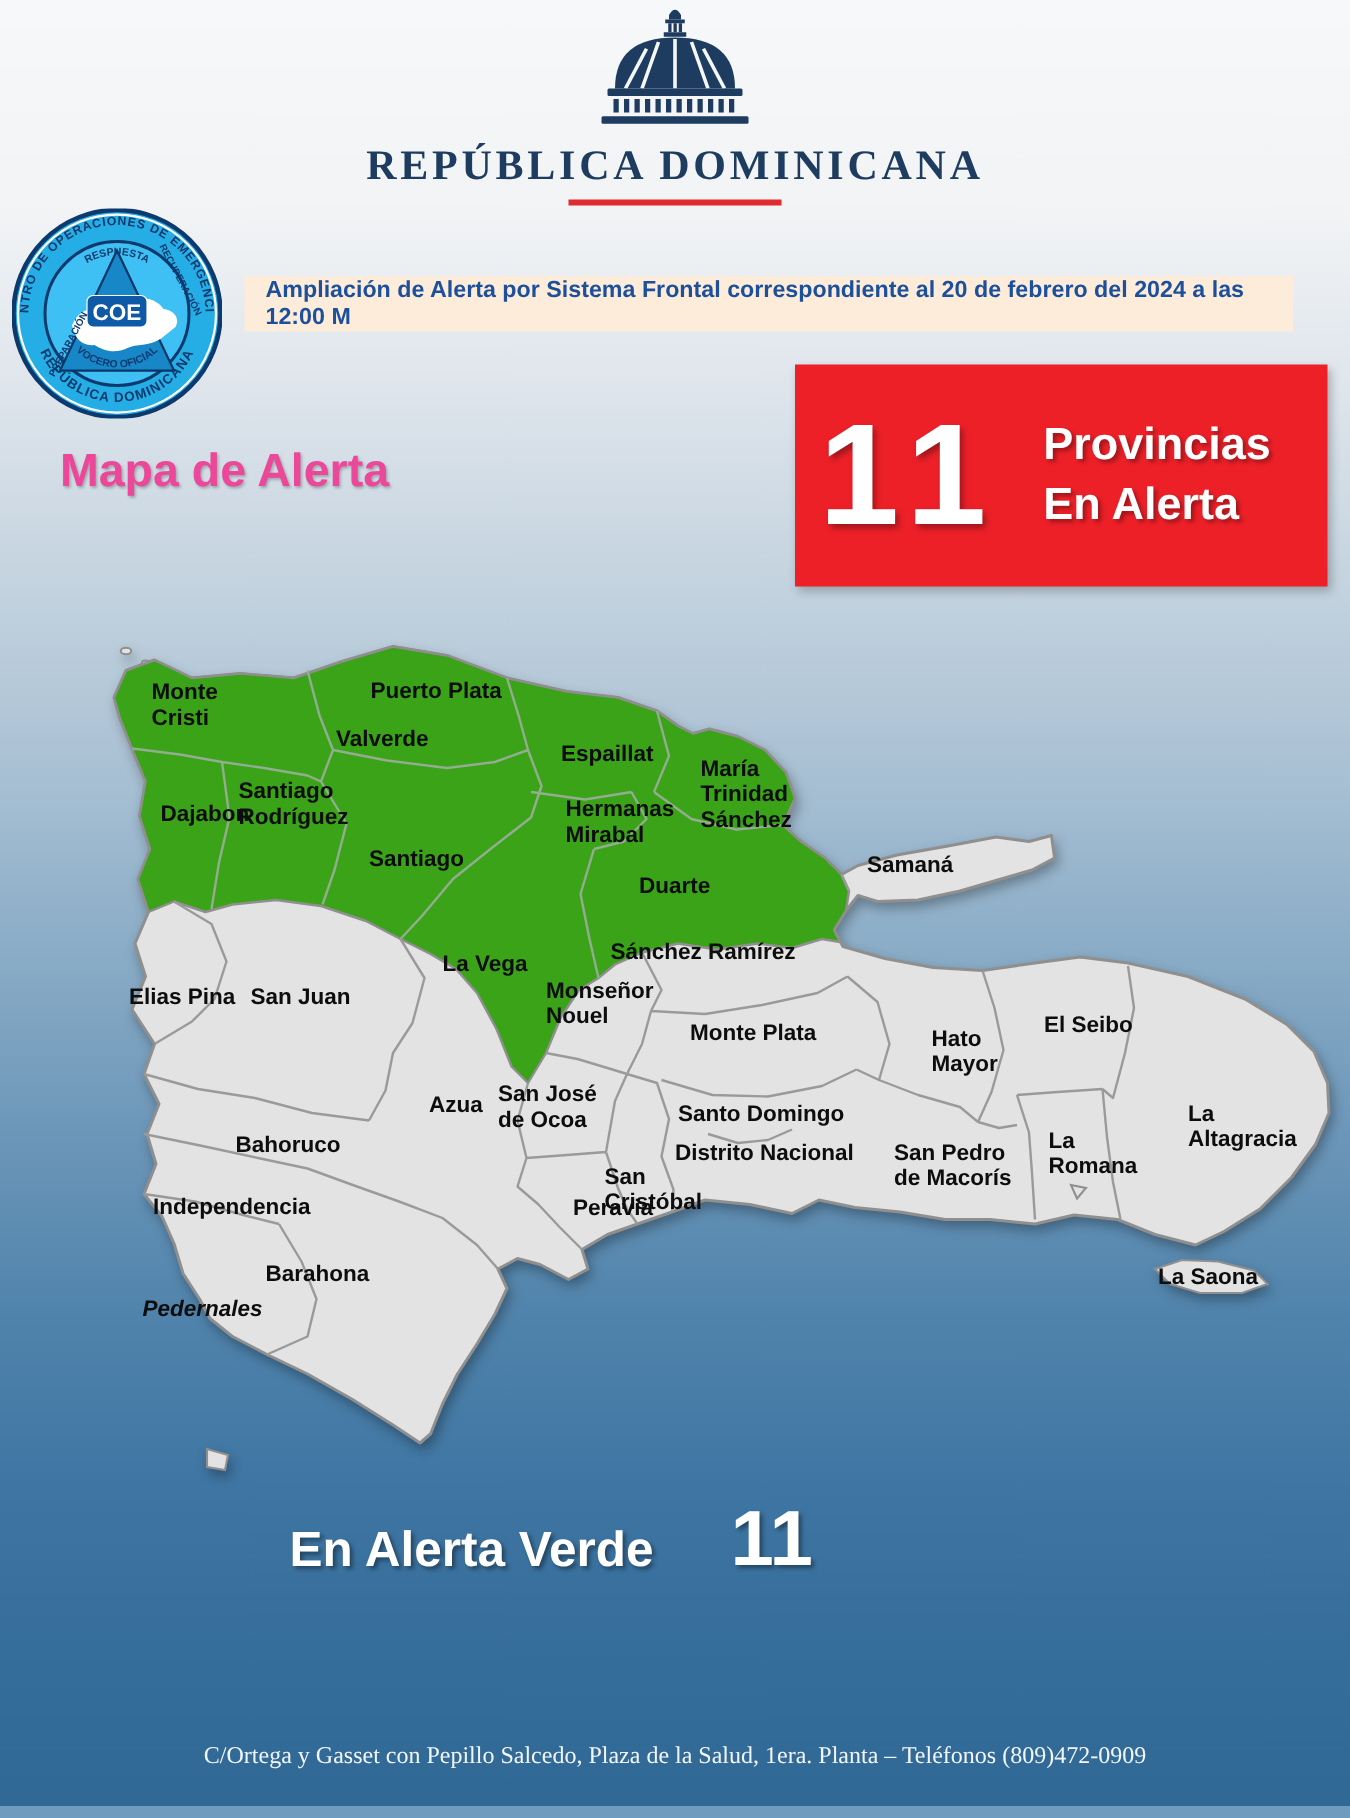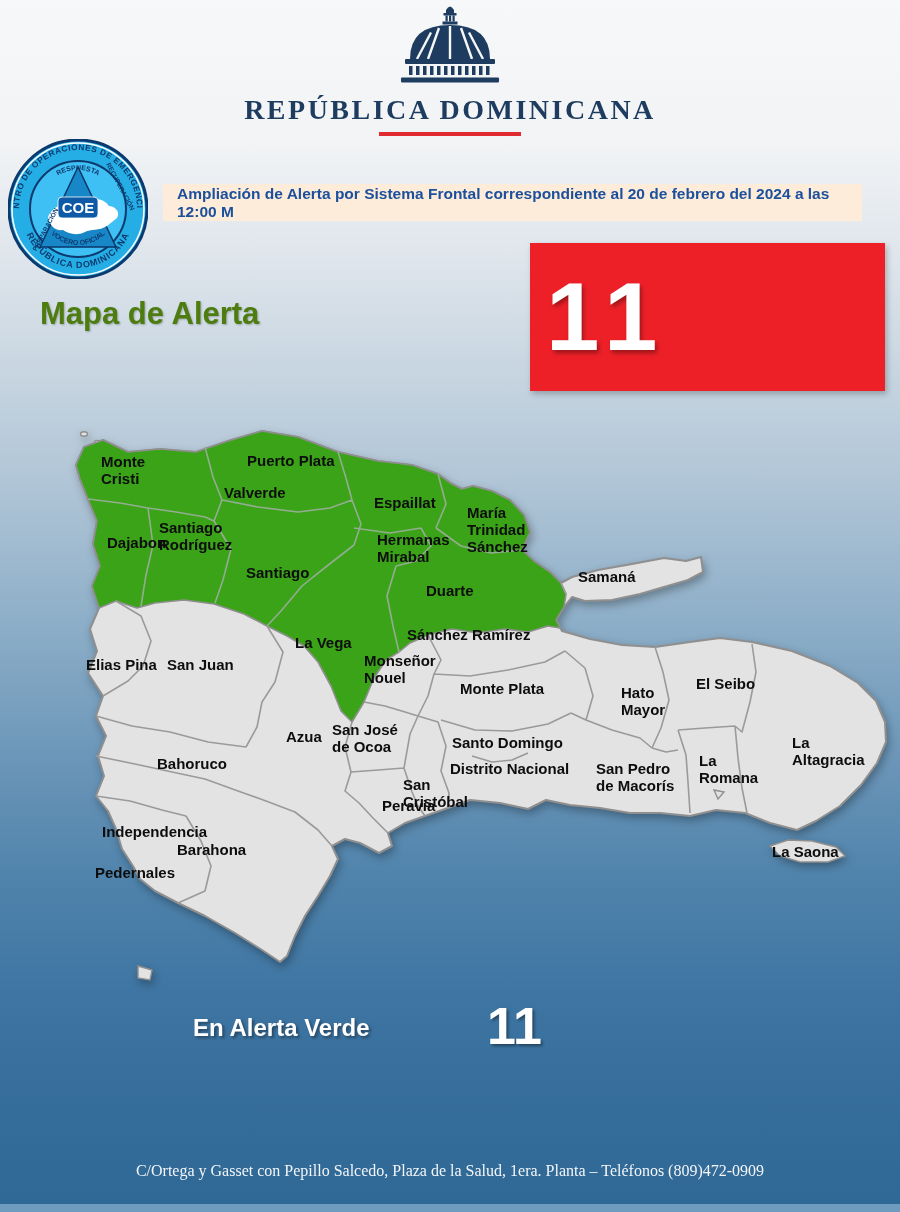--- a/index.html
+++ b/index.html
@@ -12,29 +12,29 @@
   .header{left:0;right:0;top:4px;text-align:center;}
   .org-small{font-size:16px;letter-spacing:5px;color:#23456b;font-weight:bold;margin-top:2px;}
   .org-large{font-family:"Liberation Serif",serif;font-size:28px;letter-spacing:2.5px;color:#1e3c5f;font-weight:bold;margin-top:2px;}
   .red-rule{width:142px;height:4px;background:#e02a30;margin:6px auto 0 auto;}
   
   .banner{left:163px;top:184px;width:699px;height:37px;background:#fcecd9;display:flex;align-items:center;box-sizing:border-box;padding-left:14px;}
   .banner span{color:#1c4f9c;font-weight:bold;font-size:15.5px;}
   
   .coe{left:8px;top:139px;}
   
-  .map-title{left:40px;top:296px;font-size:31px;font-weight:bold;color:#4d7c0f;text-shadow:1px 1px 2px rgba(0,0,0,.25);}
+  .map-title{left:40px;top:296px;font-size:31px;font-weight:bold;color:#ec4899;text-shadow:1px 1px 2px rgba(0,0,0,.25);}
   
   .alert-box{left:530px;top:243px;width:355px;height:148px;background:#ed2028;display:flex;align-items:center;box-sizing:border-box;padding-left:16px;box-shadow:2px 3px 6px rgba(0,0,0,.25);}
   .alert-count{font-size:96px;font-weight:bold;color:#fff;letter-spacing:10px;line-height:1;text-shadow:2px 3px 4px rgba(0,0,0,.35);}
   .alert-label{margin-left:28px;color:#fff;font-weight:bold;font-size:30px;line-height:1.35;text-shadow:2px 2px 3px rgba(0,0,0,.35);}
   
   .plabel{position:absolute;font-size:15px;font-weight:bold;color:#0d0d0d;white-space:pre-line;line-height:17px;}
   
-  .legend-label{left:193px;top:1014px;font-size:24px;font-weight:bold;color:#fff;text-shadow:2px 2px 3px rgba(0,0,0,.4);}
+  .legend-label{left:193px;top:1014px;font-size:33px;font-weight:bold;color:#fff;text-shadow:2px 2px 3px rgba(0,0,0,.4);}
   .legend-count{left:487px;top:996px;font-size:52px;font-weight:bold;color:#fff;text-shadow:2px 2px 3px rgba(0,0,0,.4);}
   
   .footer{left:0;right:0;top:1160px;text-align:center;color:#f3f6f8;font-family:"Liberation Serif",serif;font-size:16px;line-height:1.35;}
   .bottom-strip{left:0;right:0;bottom:0;height:8px;background:#6f9cbe;}
   svg text{font-family:"Liberation Sans",sans-serif;}
 </style>
 </head>
 <body>
 
 <div class="abs header">
@@ -107,20 +107,24 @@
     <textPath href="#arcBotS" startOffset="50%" text-anchor="middle">VOCERO OFICIAL</textPath>
   </text>
   <text x="22" y="236" font-size="6.5" font-weight="bold" fill="#0d3a6e" transform="rotate(-62 42 232)">PREPARACIÓN</text>
   <text x="90" y="181" font-size="6.5" font-weight="bold" fill="#0d3a6e" transform="rotate(62 112 186)">RECUPERACIÓN</text>
 </svg>
 
 <div class="abs map-title">Mapa de Alerta</div>
 
 <div class="abs alert-box">
   <div class="alert-count">11</div>
+  <div class="alert-label">
+    <div>Provincias</div>
+    <div>En Alerta</div>
+  </div>
 </div>
 
 <svg class="abs" style="left:0;top:0" width="900" height="1212" viewBox="0 0 900 1212">
   <g style="filter:drop-shadow(2px 4px 4px rgba(0,0,0,0.30))">
 
     <path d="M76,465 L84,447 L103,440 L128,452 L160,449 L196,452 L228,441 L262,431 L298,437 L338,452 L378,461 L412,465 L438,474 L452,484 L462,489 L473,486 L492,491 L510,500 L524,515 L530,532 L522,550 L534,561 L550,572 L561,583 L572,577 L598,570 L632,564 L664,558 L686,561 L701,557 L703,572 L688,580 L664,587 L640,594 L612,600 L585,601 L572,597 L564,607 L556,620 L562,631 L590,639 L622,645 L655,647 L690,642 L720,638 L752,642 L792,651 L830,666 L858,683 L876,701 L885,722 L886,742 L877,763 L861,785 L840,806 L816,821 L797,830 L770,823 L745,813 L716,810 L690,816 L660,813 L630,813 L600,808 L570,805 L546,800 L528,809 L500,803 L470,800 L448,808 L425,816 L405,823 L388,833 L392,846 L379,853 L360,843 L345,839 L332,846 L338,859 L330,876 L318,896 L305,916 L295,936 L287,956 L280,962 L262,950 L235,933 L205,916 L178,903 L155,891 L140,879 L133,866 L122,849 L116,829 L108,811 L96,796 L104,776 L98,756 L106,736 L96,716 L103,696 L88,673 L97,651 L90,629 L99,608 L92,586 L100,566 L93,544 L97,521 L88,499 L80,479 Z" fill="#e3e3e3" stroke="#8f8f8f" stroke-width="2" stroke-linejoin="round"></path>
 
     <g fill="#e3e3e3" stroke="#8f8f8f" stroke-width="1.4">
       <ellipse cx="84" cy="434" rx="3.5" ry="2.2"></ellipse>
       <ellipse cx="97" cy="442" rx="2.4" ry="1.6"></ellipse>
@@ -171,24 +175,24 @@
 Cristóbal</div>
     <div class="plabel" style="left: 452px; top: 734px;">Santo Domingo</div>
     <div class="plabel" style="left: 450px; top: 760px;">Distrito Nacional</div>
     <div class="plabel" style="left: 157px; top: 755px;">Bahoruco</div>
     <div class="plabel" style="left: 596px; top: 760px;">San Pedro
 de Macorís</div>
     <div class="plabel" style="left: 699px; top: 752px;">La
 Romana</div>
     <div class="plabel" style="left: 792px; top: 734px;">La
 Altagracia</div>
-    <div class="plabel" style="left: 102px; top: 823px;">Independencia</div>
+    <div class="plabel" style="left: 102px; top: 796px;">Independencia</div>
     <div class="plabel" style="left: 382px; top: 797px;">Peravia</div>
     <div class="plabel" style="left: 177px; top: 841px;">Barahona</div>
-    <div class="plabel" style="left: 95px; top: 864px;">Pedernales</div>
+    <div class="plabel" style="left: 95px; top: 864px; font-style: italic;">Pedernales</div>
     <div class="plabel" style="left: 772px; top: 843px;">La Saona</div>
   </div>
 
 <div class="abs legend-label">En Alerta Verde</div>
 <div class="abs legend-count">11</div>
 
 <div class="abs footer">
   <div>C/Ortega y Gasset con Pepillo Salcedo, Plaza de la Salud, 1era. Planta – Teléfonos (809)472-0909</div>
 </div>
 <div class="abs bottom-strip"></div>

